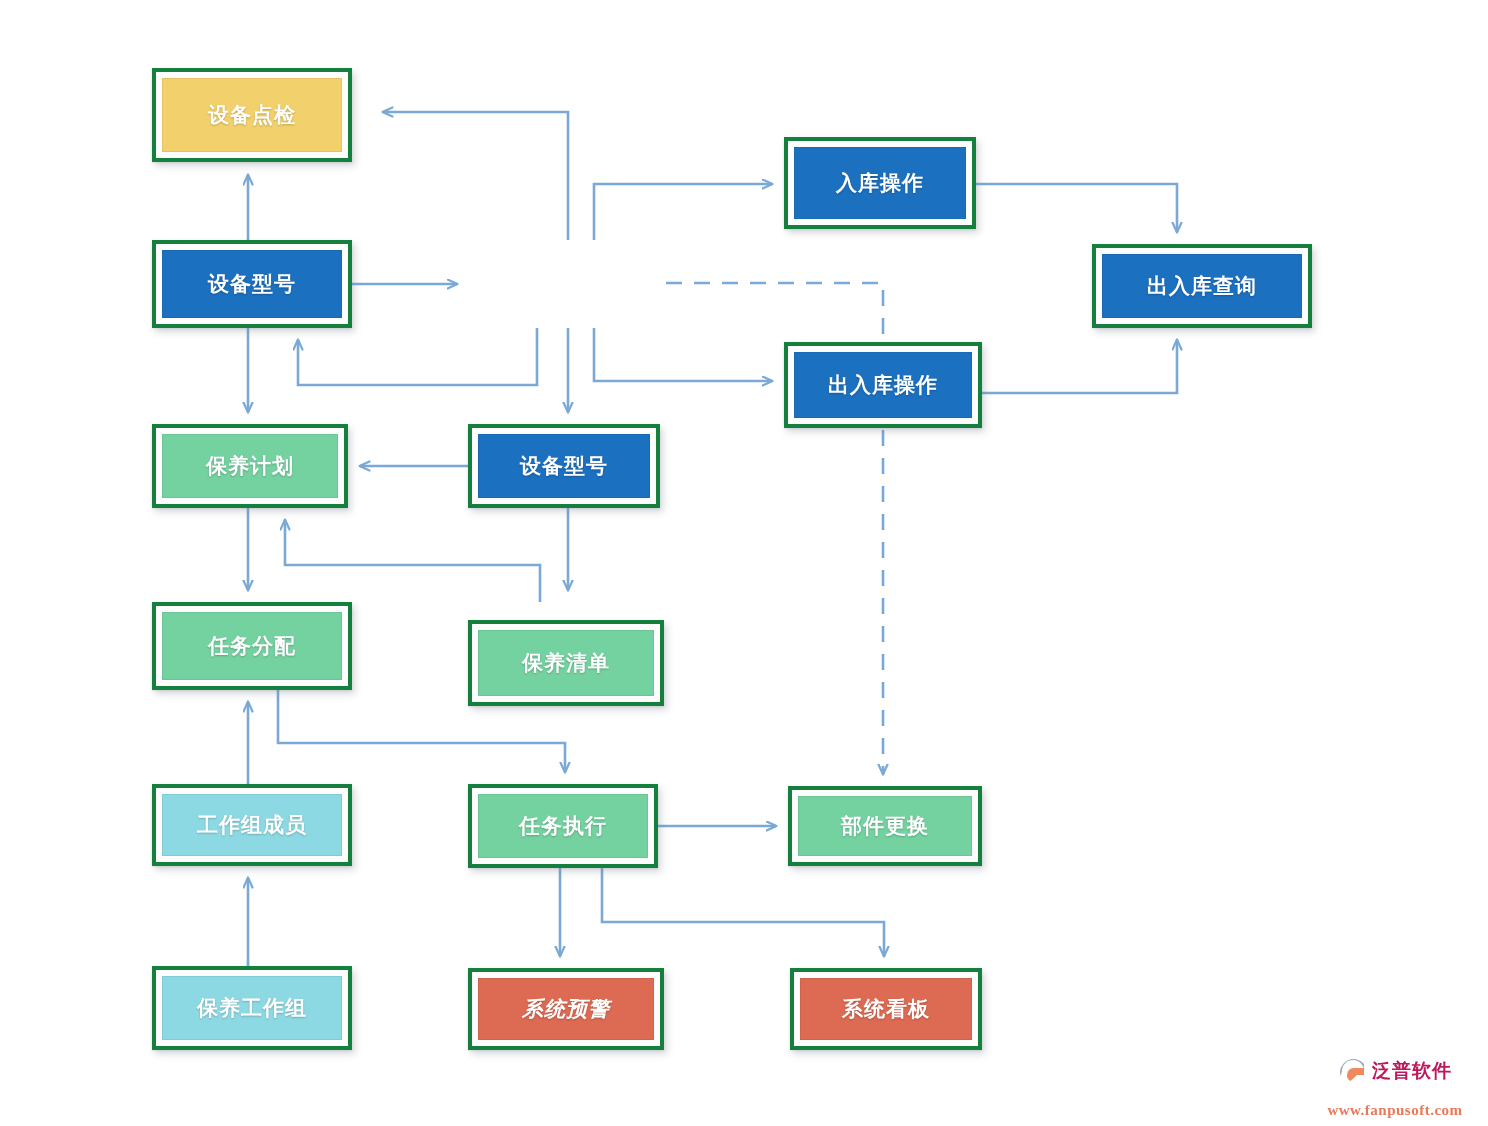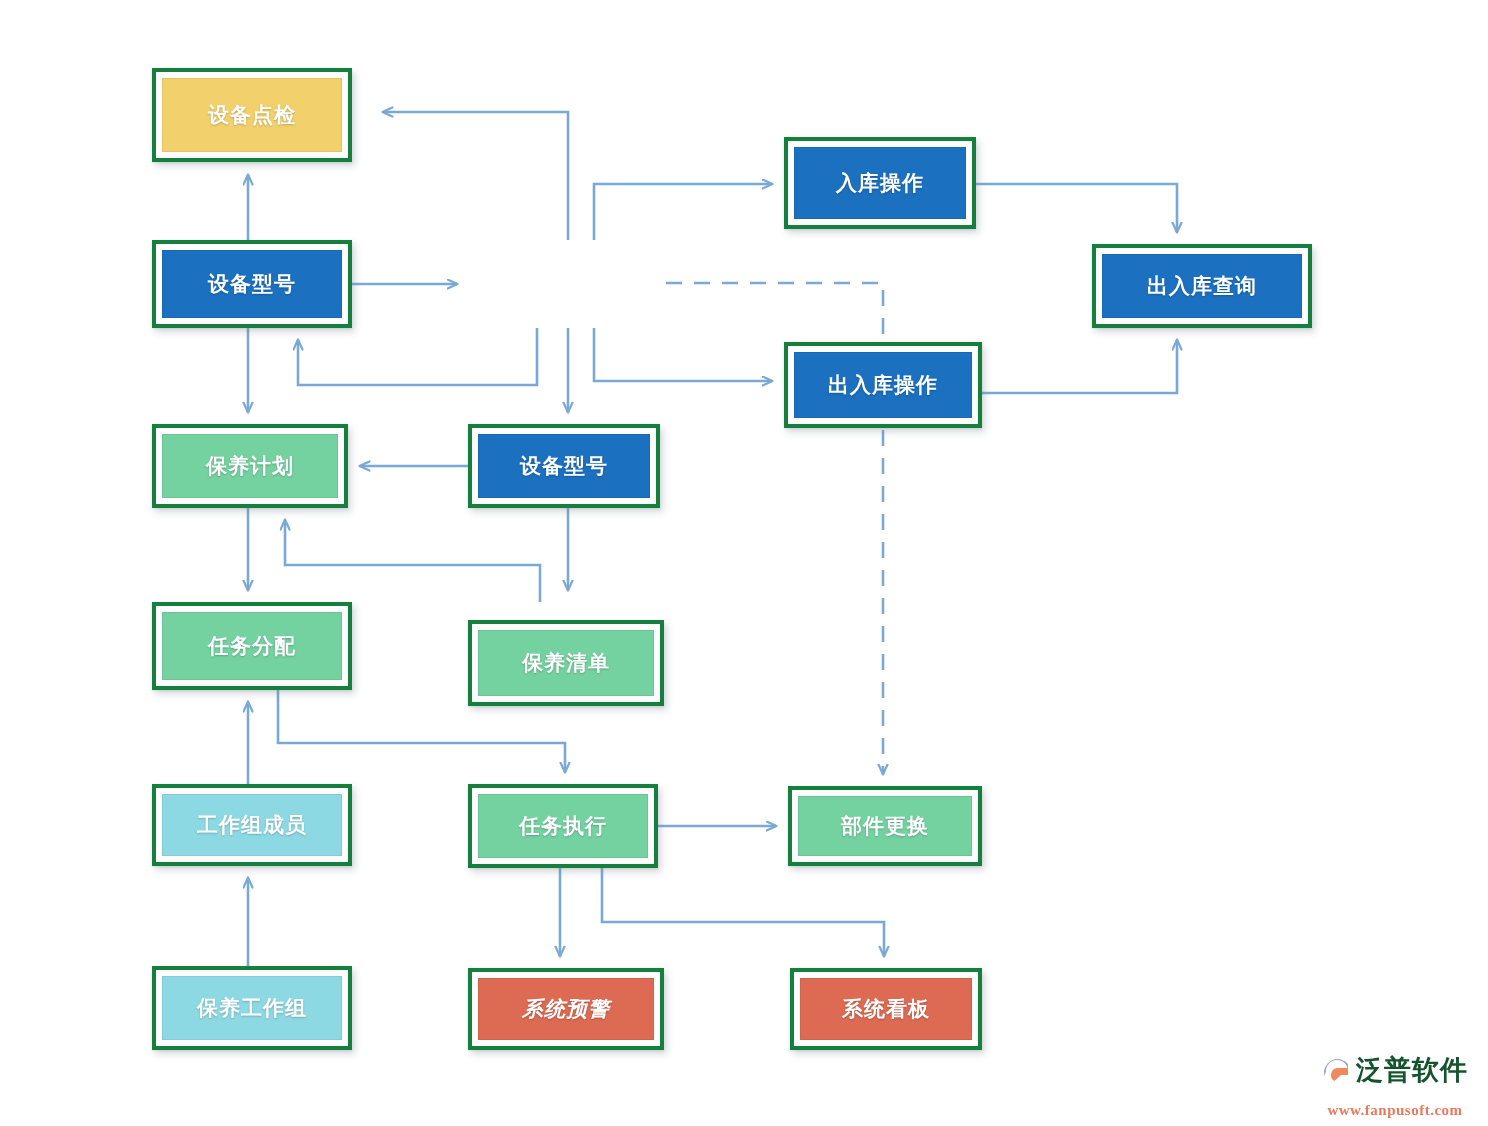--- a/index.html
+++ b/index.html
@@ -74,23 +74,23 @@
     display: flex;
     align-items: center;
     gap: 4px;
   }
   .wm-mark {
     width: 30px;
     height: 30px;
     position: relative;
   }
   .wm-name {
-    font-size: 27px;
+    font-size: 19px;
     font-weight: bold;
-    color: #14532d;
+    color: #be185d;
     letter-spacing: 1px;
     line-height: 1;
   }
   .wm-url {
     font-size: 15px;
     font-weight: bold;
     color: #e8795a;
     letter-spacing: 0.5px;
     margin-top: 16px;
     font-family: "Liberation Serif", "DejaVu Serif", serif;

